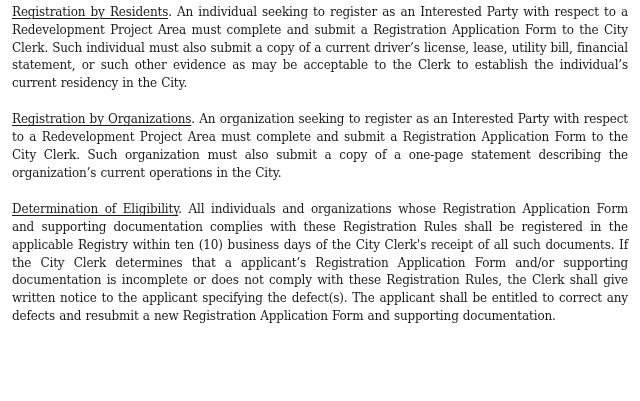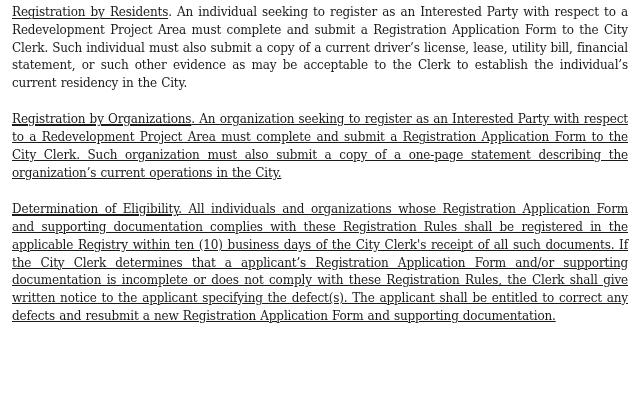--- a/index.html
+++ b/index.html
@@ -26,21 +26,20 @@
       word-spacing: 0.5px;
     }
     .para {
       margin: 0;
       text-align: justify;
       text-justify: inter-word;
       hyphens: manual;
     }
     .para + .para {
       margin-top: 18.5px;
-      text-decoration: underline;
     }
     .heading {
       text-decoration: underline;
       text-decoration-thickness: 1px;
       text-underline-offset: 2px;
     }
   </style>
 </head>
 <body>
 

